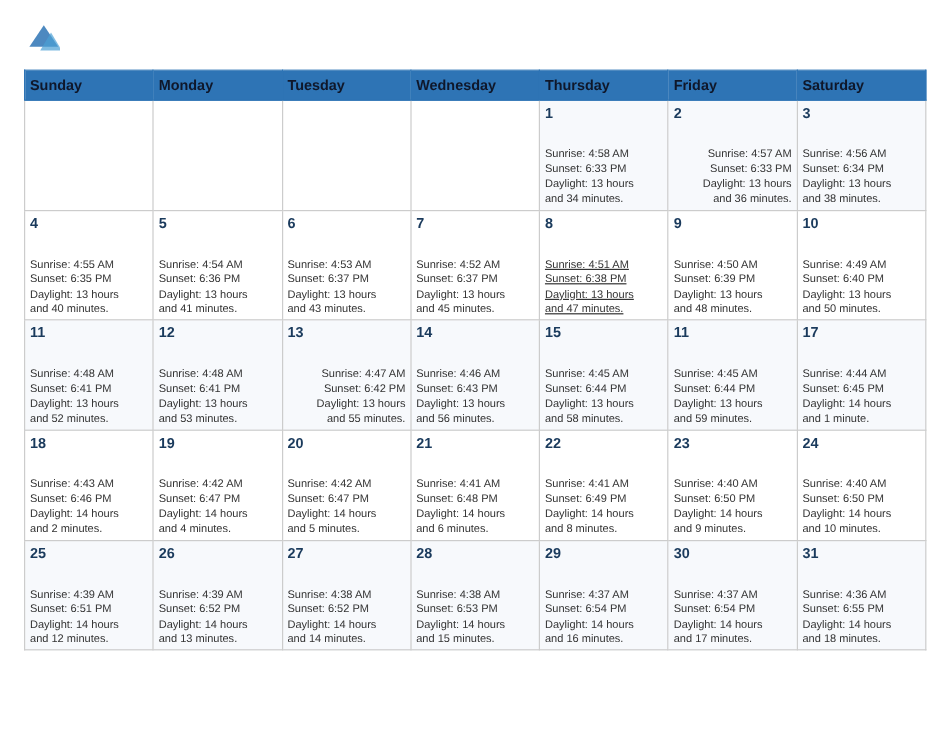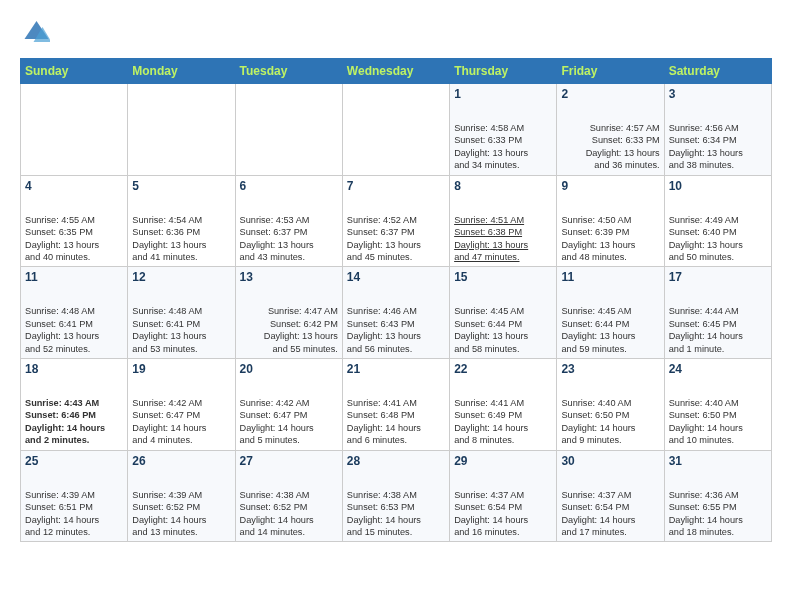--- a/index.html
+++ b/index.html
@@ -52,21 +52,21 @@
       font-size: 14px;
       color: #444;
     }
     table {
       width: 100%;
       border-collapse: collapse;
       table-layout: fixed;
     }
     thead tr th {
       background: #2e74b5;
-      color: #bef264;
+      color: #0f172a;
       font-size: 12px;
       font-weight: bold;
       padding: 5px 4px;
       text-align: left;
       border: 1px solid #2e74b5;
     }
     tbody tr td {
       border: 1px solid #ccc;
       vertical-align: top;
       padding: 3px 4px;
@@ -256,21 +256,21 @@
             <span class="day-num">17</span>
             <div class="day-info" style="white-space: pre-line;">Sunrise: 4:44 AM
 Sunset: 6:45 PM
 Daylight: 14 hours
 and 1 minute.</div>
           </td>
         </tr>
         <tr>
           <td>
             <span class="day-num">18</span>
-            <div class="day-info" style="white-space: pre-line; font-weight: bold;">Sunrise: 4:43 AM
+            <div class="day-info" style="white-space: pre-line;">Sunrise: 4:43 AM
 Sunset: 6:46 PM
 Daylight: 14 hours
 and 2 minutes.</div>
           </td>
           <td>
             <span class="day-num">19</span>
             <div class="day-info" style="white-space: pre-line;">Sunrise: 4:42 AM
 Sunset: 6:47 PM
 Daylight: 14 hours
 and 4 minutes.</div>

